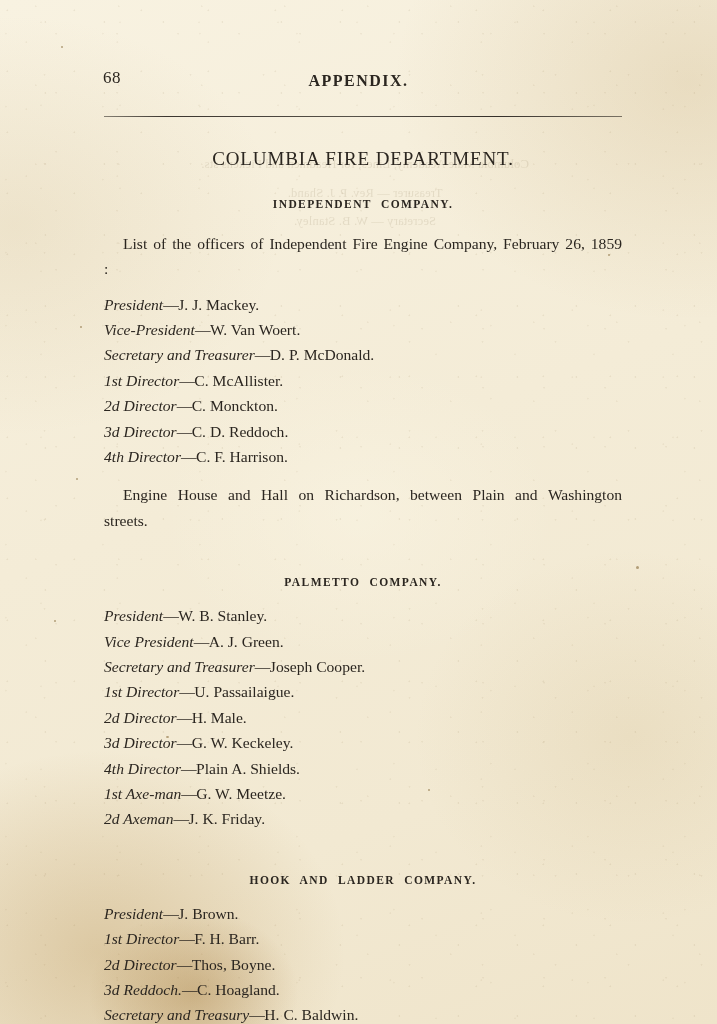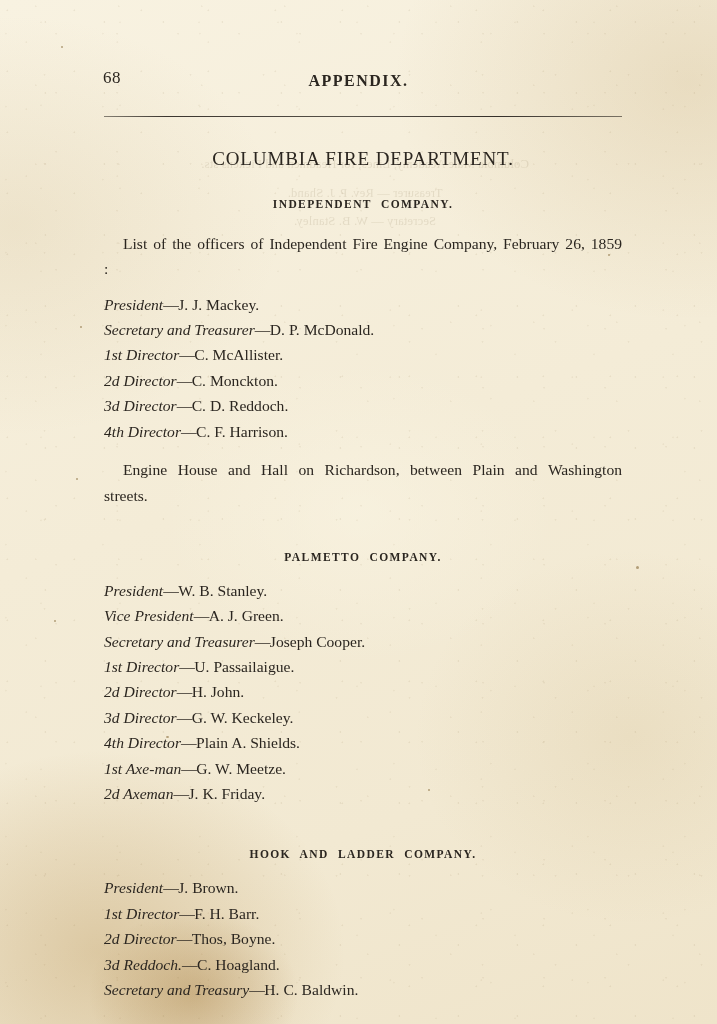--- a/index.html
+++ b/index.html
@@ -192,40 +192,41 @@
 
     <div class="sp-title-to-head"></div>
     <h2 class="company-head">INDEPENDENT COMPANY.</h2>
 
     <div class="sp-head-to-para"></div>
     <p class="para">List of the officers of Independent Fire Engine Company, February 26, 1859 :</p>
 
     <div class="sp-para-to-list"></div>
     <ul class="officers indent-list-a">
       <li><span class="role">President</span><span class="dash">—</span><span>J. J. Mackey.</span></li>
+      <li><span class="role">Vice-President</span><span class="dash">—</span><span>W. Van Woert.</span></li>
       <li><span class="role">Secretary and Treasurer</span><span class="dash">—</span><span>D. P. McDonald.</span></li>
       <li><span class="role">1st Director</span><span class="dash">—</span><span>C. McAllister.</span></li>
       <li><span class="role">2d Director</span><span class="dash">—</span><span>C. Monckton.</span></li>
       <li><span class="role">3d Director</span><span class="dash">—</span><span>C. D. Reddoch.</span></li>
       <li><span class="role">4th Director</span><span class="dash">—</span><span>C. F. Harrison.</span></li>
     </ul>
 
     <div class="sp-list-to-para"></div>
     <p class="para">Engine House and Hall on Richardson, between Plain and Washington streets.</p>
 
     <div class="sp-para-to-head"></div>
     <h2 class="company-head">PALMETTO COMPANY.</h2>
 
     <div class="sp-head-to-list"></div>
     <ul class="officers indent-list-b">
       <li><span class="role">President</span><span class="dash">—</span><span>W. B. Stanley.</span></li>
       <li><span class="role">Vice President</span><span class="dash">—</span><span>A. J. Green.</span></li>
       <li><span class="role">Secretary and Treasurer</span><span class="dash">—</span><span>Joseph Cooper.</span></li>
       <li><span class="role">1st Director</span><span class="dash">—</span><span>U. Passailaigue.</span></li>
-      <li><span class="role">2d Director</span><span class="dash">—</span><span>H. John.</span></li>
+      <li><span class="role">2d Director</span><span class="dash">—</span><span>H. Male.</span></li>
       <li><span class="role">3d Director</span><span class="dash">—</span><span>G. W. Keckeley.</span></li>
       <li><span class="role">4th Director</span><span class="dash">—</span><span>Plain A. Shields.</span></li>
       <li><span class="role">1st Axe-man</span><span class="dash">—</span><span>G. W. Meetze.</span></li>
       <li><span class="role">2d Axeman</span><span class="dash">—</span><span>J. K. Friday.</span></li>
     </ul>
 
     <div class="sp-list-to-head"></div>
     <h2 class="company-head">HOOK AND LADDER COMPANY.</h2>
 
     <div class="sp-head-to-list"></div>

